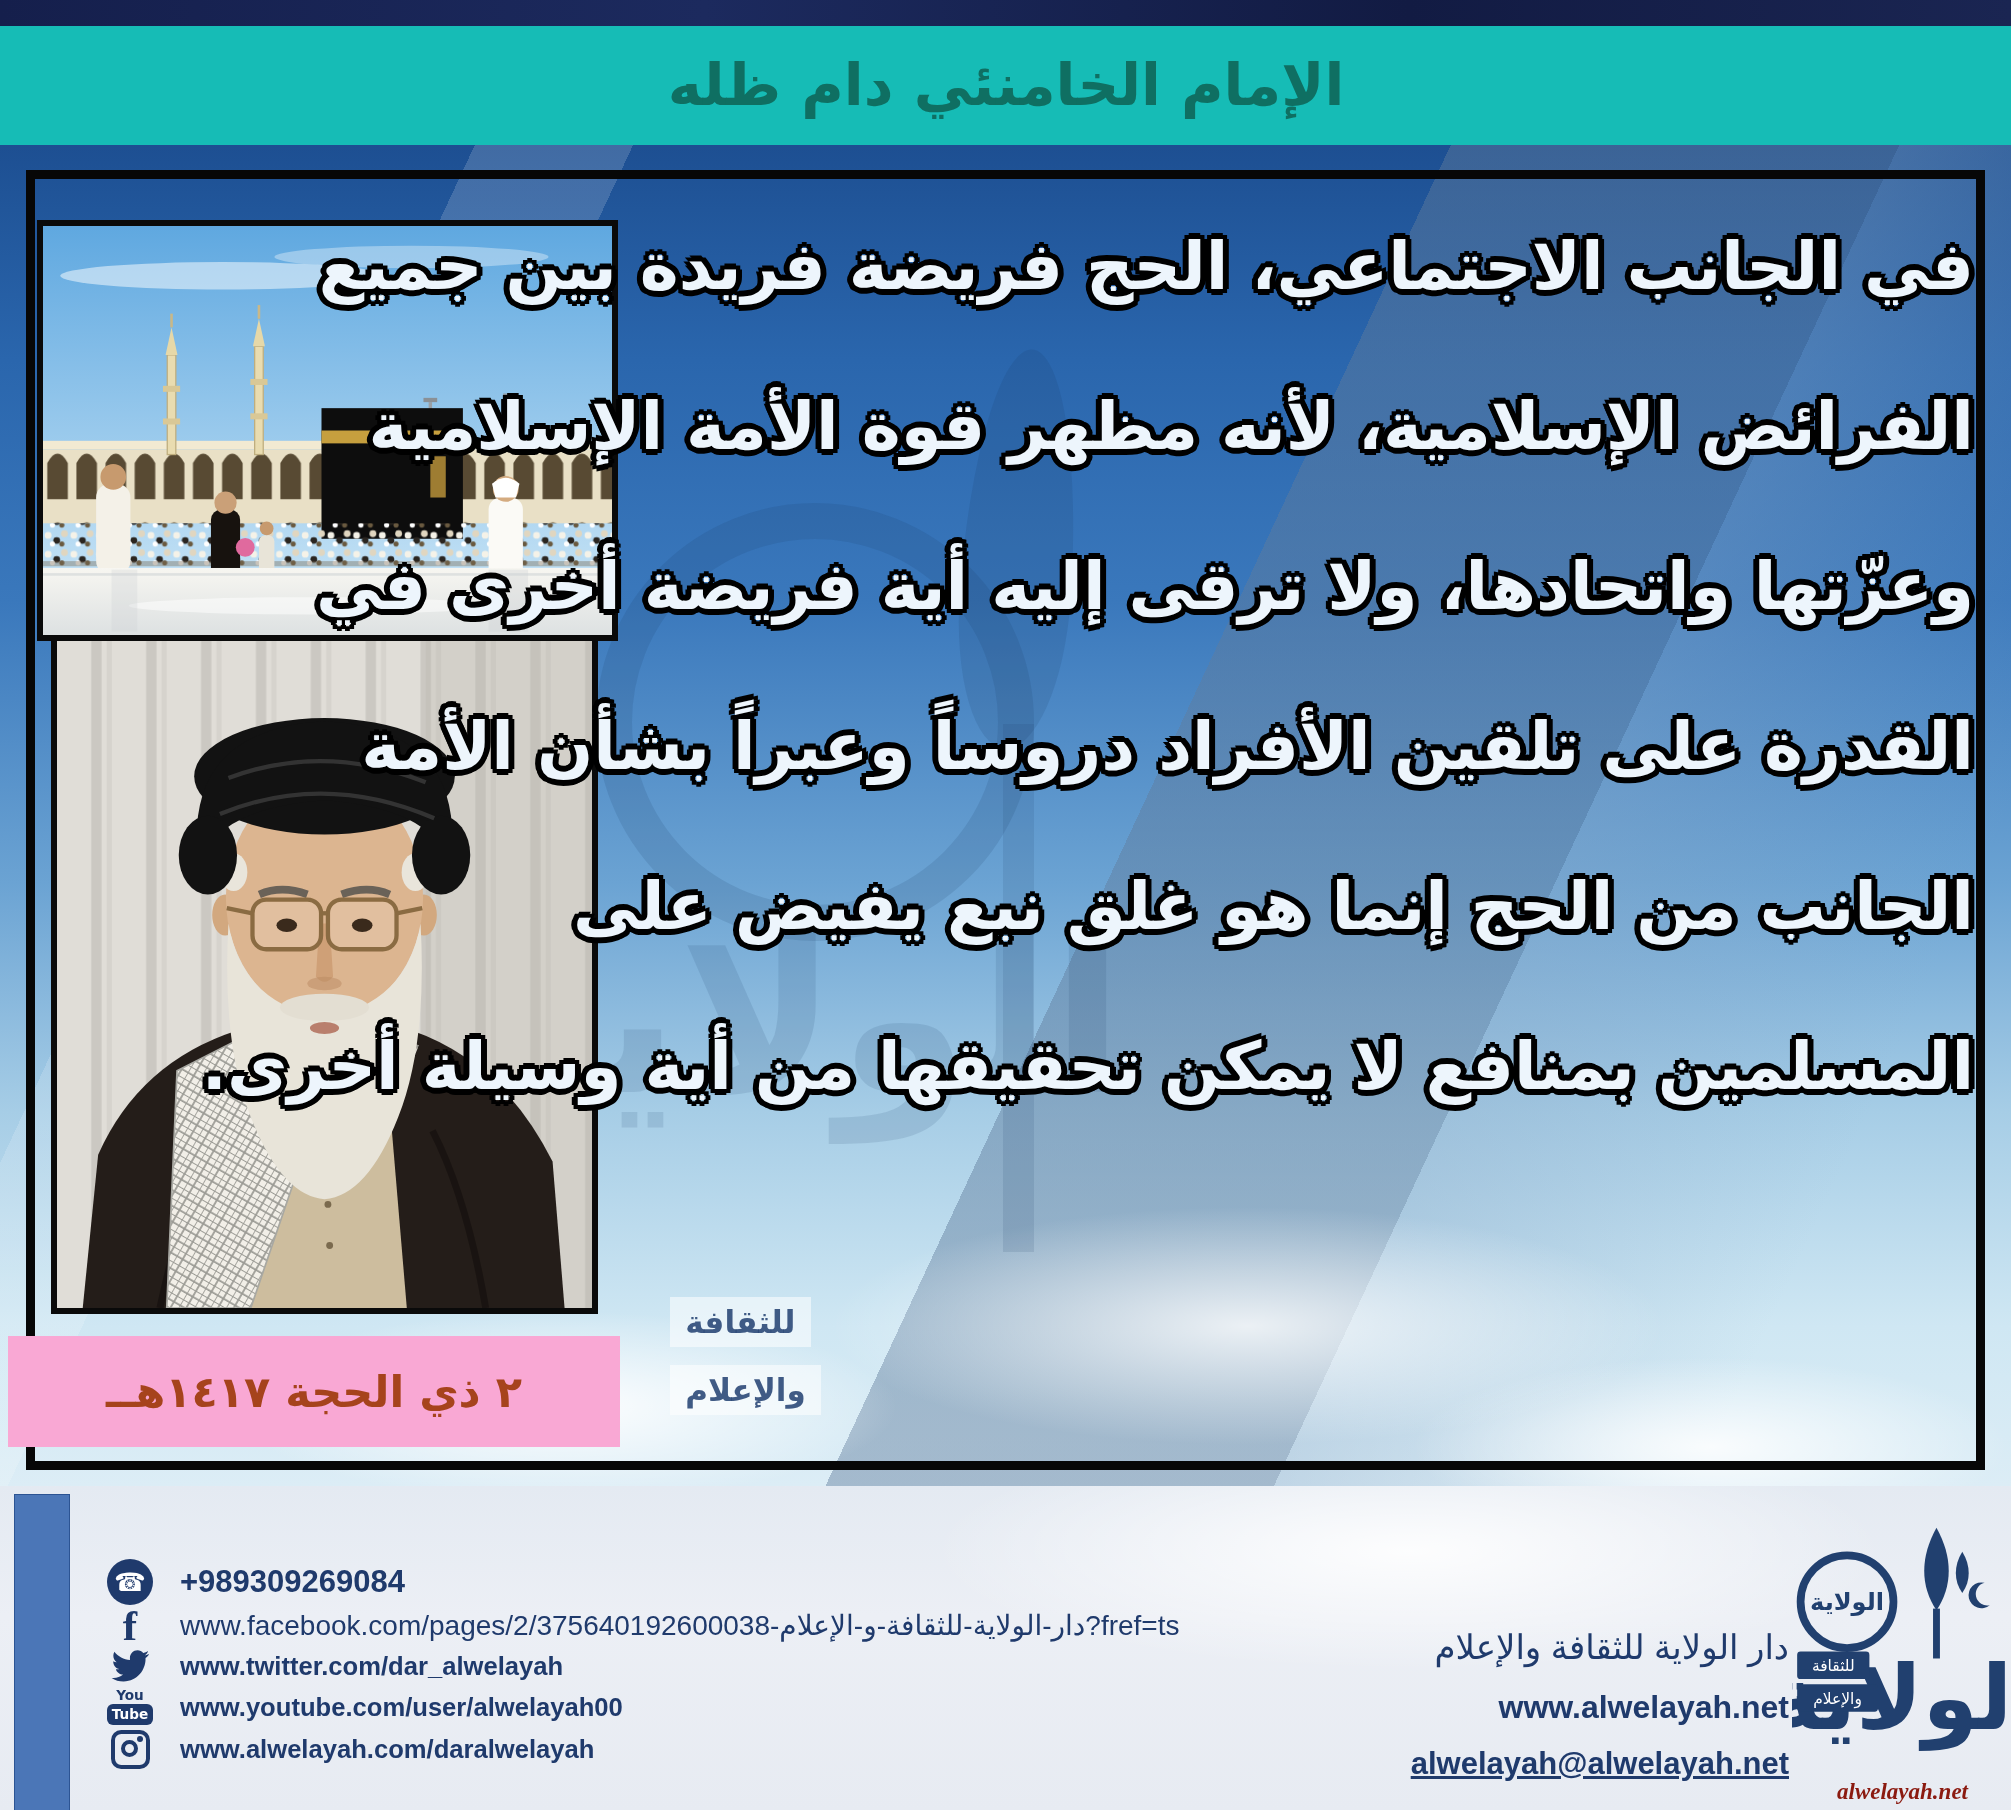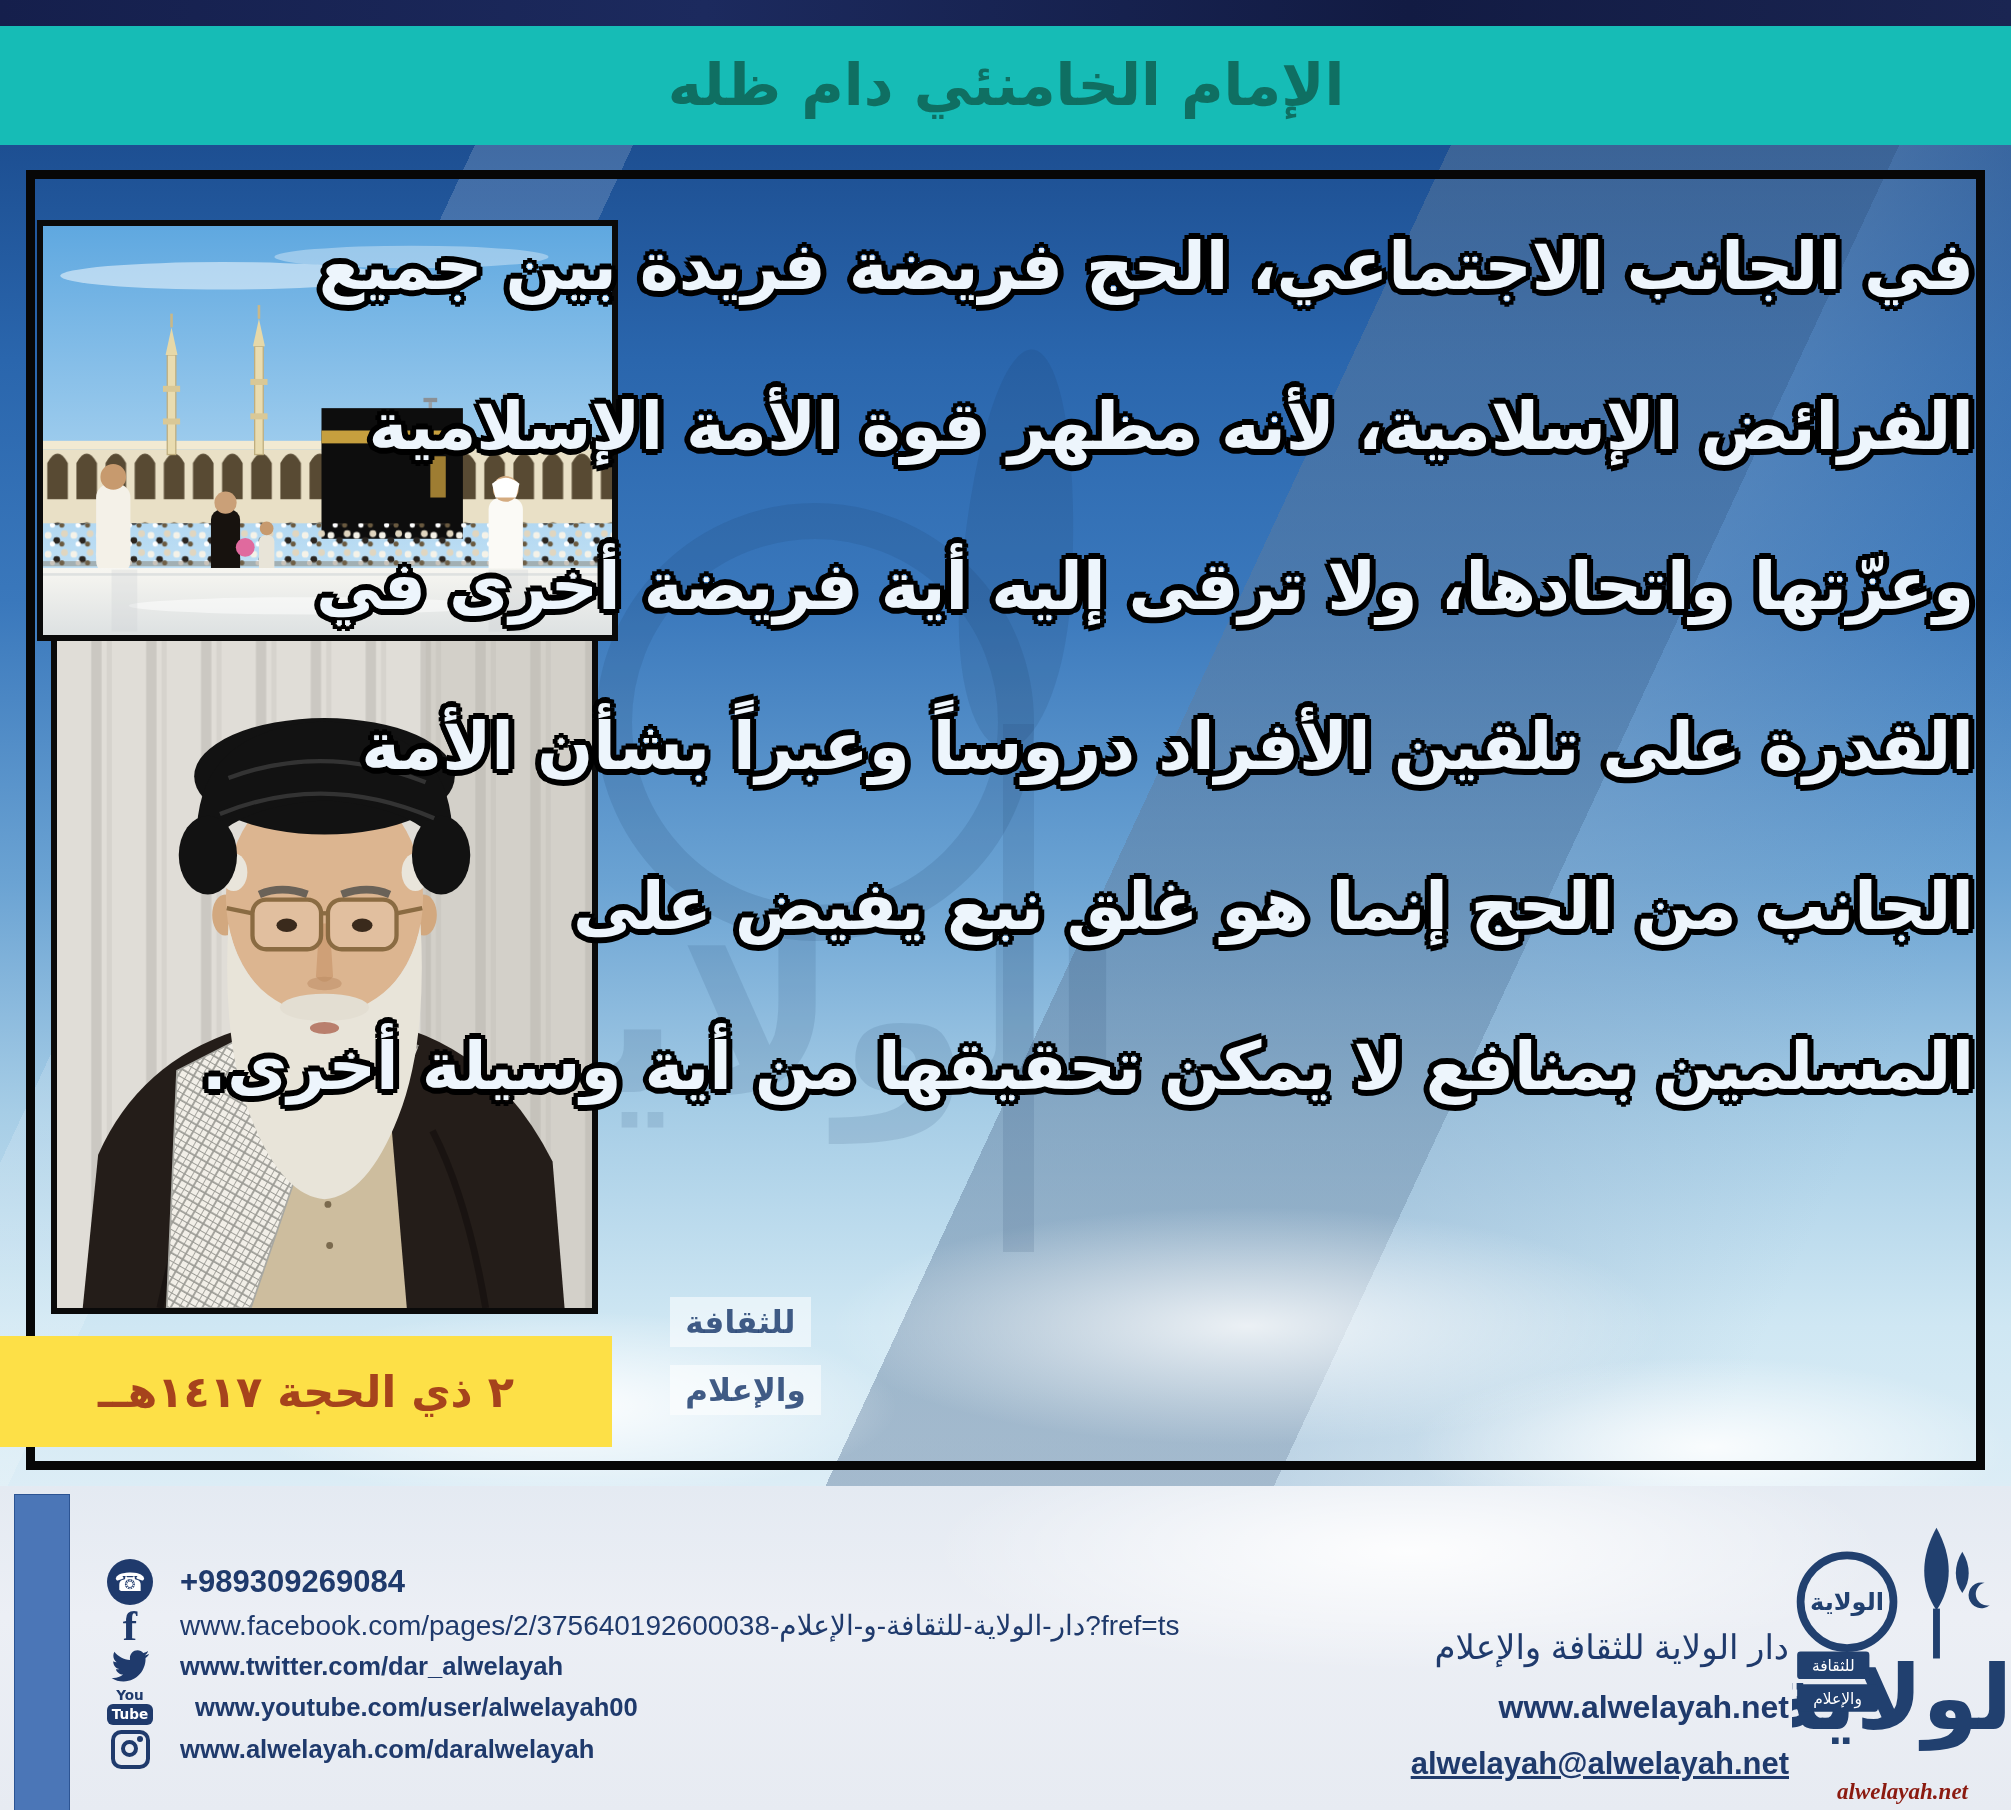--- a/index.html
+++ b/index.html
@@ -46,33 +46,33 @@
   .photo svg{display:block;width:100%;height:100%;}
 
   
   .quote{position:absolute;left:632px;top:187px;width:1342px;}
   .q-line{height:160px;line-height:160px;font-size:66px;font-weight:bold;direction:rtl;
     text-align:justify;text-align-last:justify;color:#edf5fc;white-space:nowrap;
     text-shadow:-4.3px -4.3px 0 #000,4.3px -4.3px 0 #000,-4.3px 4.3px 0 #000,4.3px 4.3px 0 #000,
                 -6px 0 0 #000,6px 0 0 #000,0 -6px 0 #000,0 6px 0 #000;}
 
   
-  .date-banner{position:absolute;left:0;top:1336px;width:612px;height:111px;background:#fde047;
+  .date-banner{position:absolute;left:8px;top:1336px;width:612px;height:111px;background:#f9a8d4;
     display:flex;align-items:center;justify-content:center;z-index:6;}
   .date-banner .date{color:#a6431c;font-size:43px;font-weight:bold;direction:rtl;}
 
   
   .footer{position:absolute;left:0;top:1486px;width:2012px;height:325px;
     background:
       radial-gradient(ellipse 681px 170px at 70% 20%, rgba(255,255,255,.9), rgba(255,255,255,0) 70%),
       linear-gradient(180deg,#e4eaf2 0%,#eceff5 40%,#e7ebf2 100%);}
   .blue-bar{position:absolute;left:13.6px;top:7.7px;width:56px;height:317px;
     background:#4b76b7;border:1.7px solid #2c5493;box-sizing:border-box;}
   .social-row{position:absolute;left:102px;height:48px;display:flex;align-items:center;}
-  .row-0{top:72px;} .row-1{top:115px;} .row-2{top:156px;} .row-3{top:197px;gap:15px;} .row-4{top:239px;}
+  .row-0{top:72px;} .row-1{top:115px;} .row-2{top:156px;} .row-3{top:197px;} .row-4{top:239px;}
   .icon-cell{width:56px;display:flex;align-items:center;justify-content:center;flex:none;}
   .social-text{margin-left:22px;color:#1f3a6c;font-size:25.6px;font-weight:bold;
     font-family:"Liberation Sans",sans-serif;white-space:nowrap;}
   .row-0 .social-text{font-size:31px;}
   .row-1 .social-text{font-size:28px;font-weight:normal;}
   
   .wa{position:relative;width:46px;height:46px;background:#1f3a6c;border-radius:50%;
     display:flex;align-items:center;justify-content:center;color:#fff;font-size:25.6px;}
   .wa::after{content:"";position:absolute;left:0.9px;bottom:-3.4px;width:0;height:0;
     border:9.4px solid transparent;border-top-color:#1f3a6c;transform:rotate(30deg);}

